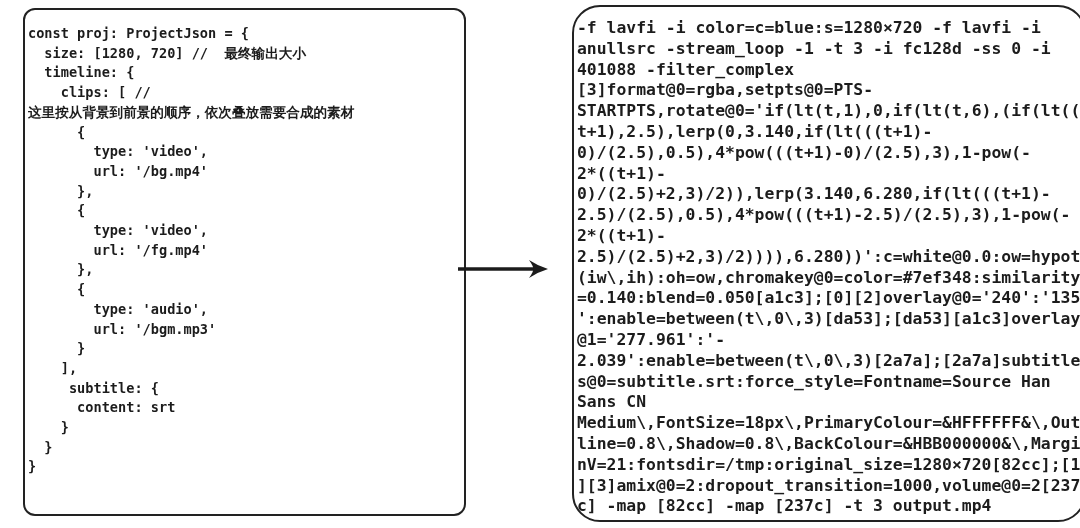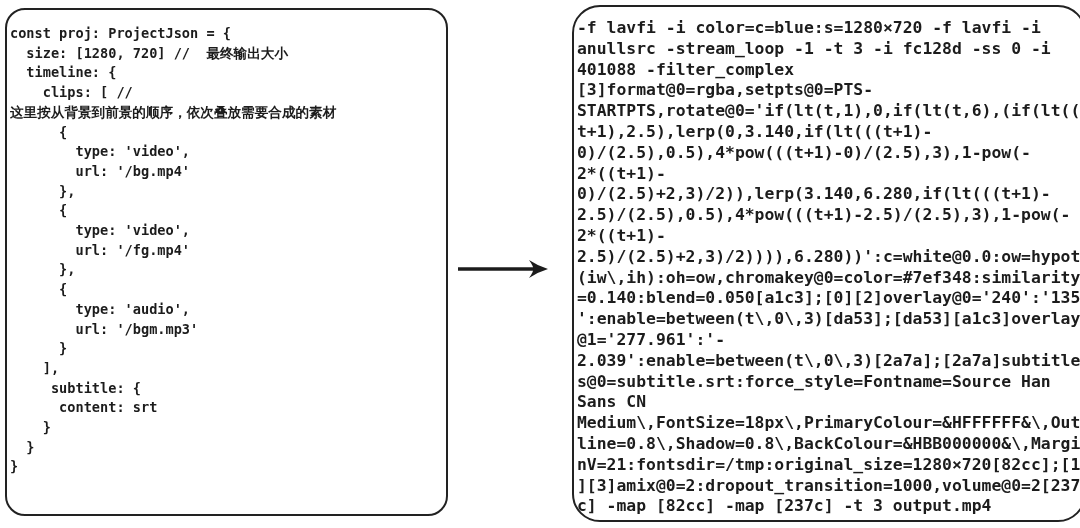--- a/index.html
+++ b/index.html
@@ -16,25 +16,25 @@
     font-family: "DejaVu Sans Mono", monospace;
   }
   .panel {
     position: absolute;
     background: #ffffff;
     border: 2px solid #222222;
     box-sizing: border-box;
     overflow: hidden;
   }
   .panel.left {
-    left: 5px;
+    left: 23px;
     top: 8px;
     width: 443px;
     height: 508px;
-    border-radius: 20px;
+    border-radius: 12px;
   }
   .panel.right {
     left: 572px;
     top: 5px;
     width: 514px;
     height: 517px;
     border-radius: 28px;
   }
   pre.code {
     margin: 0;

